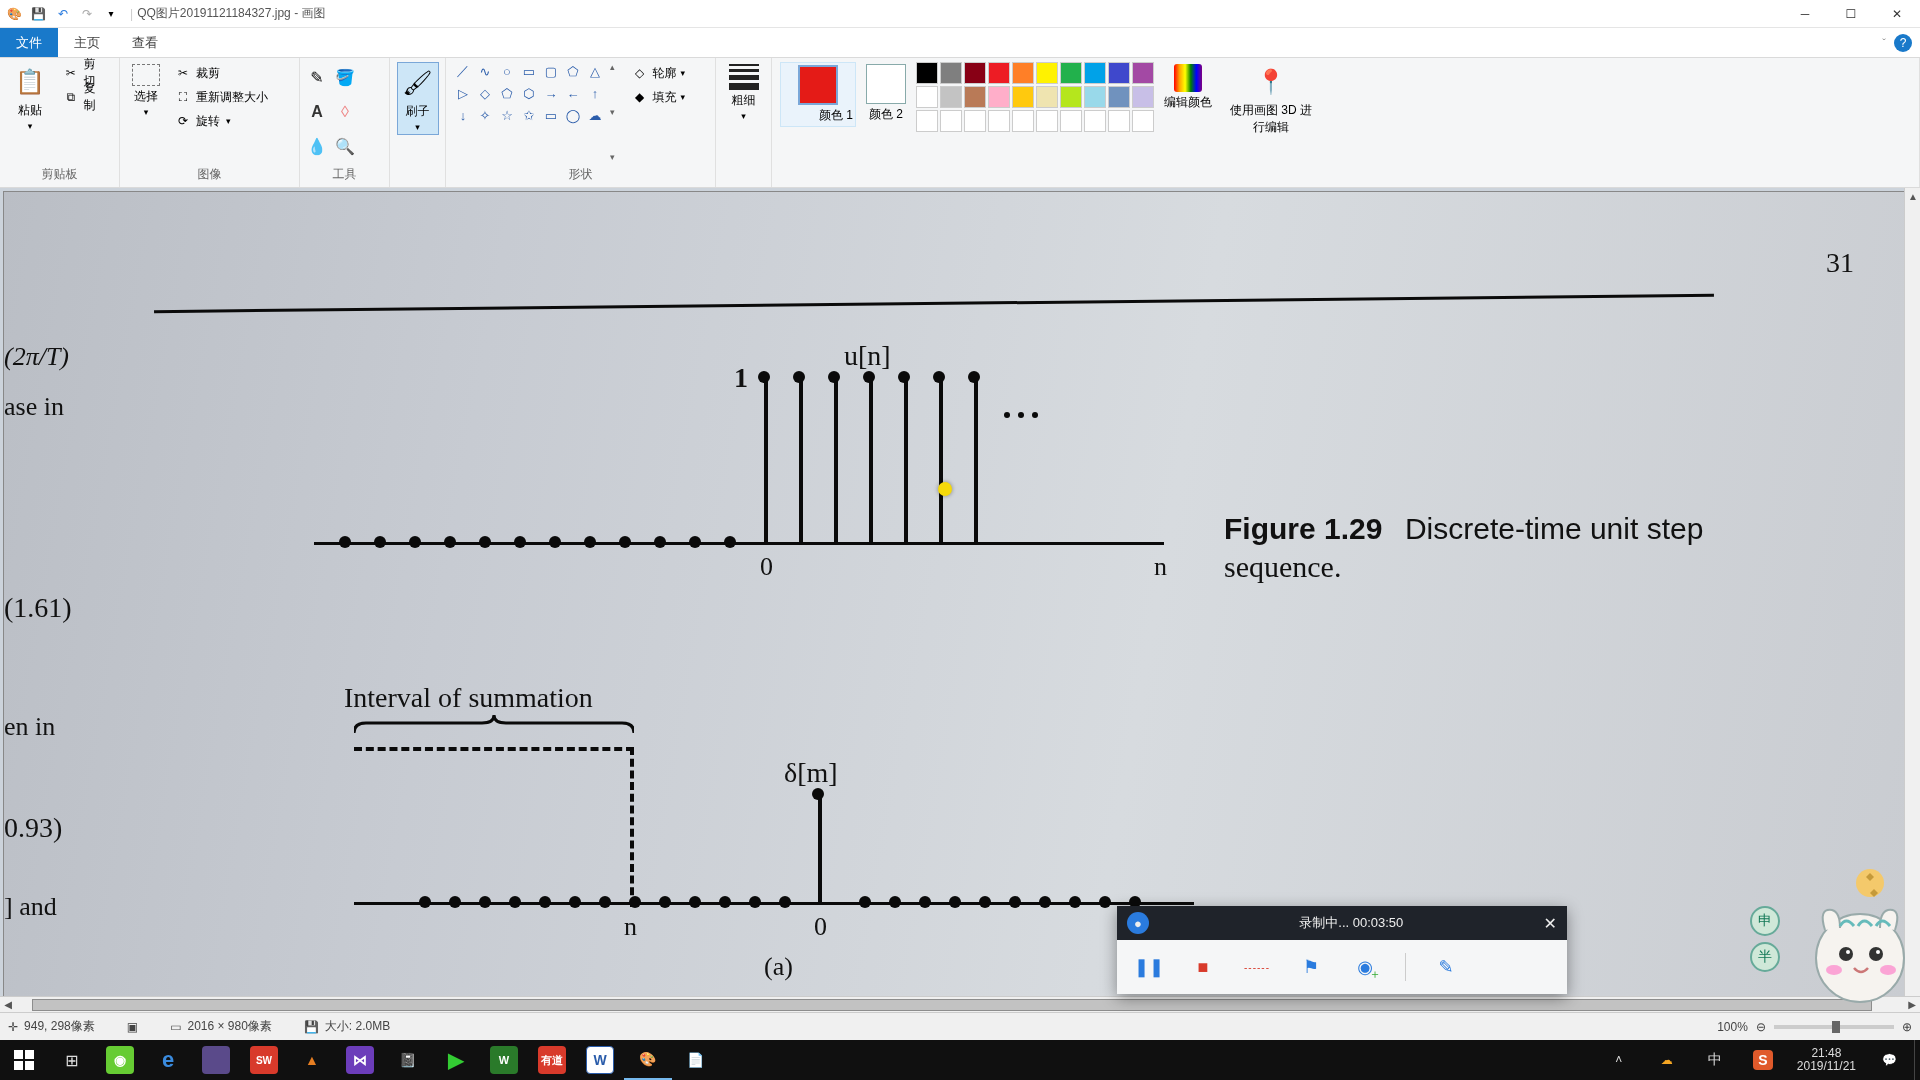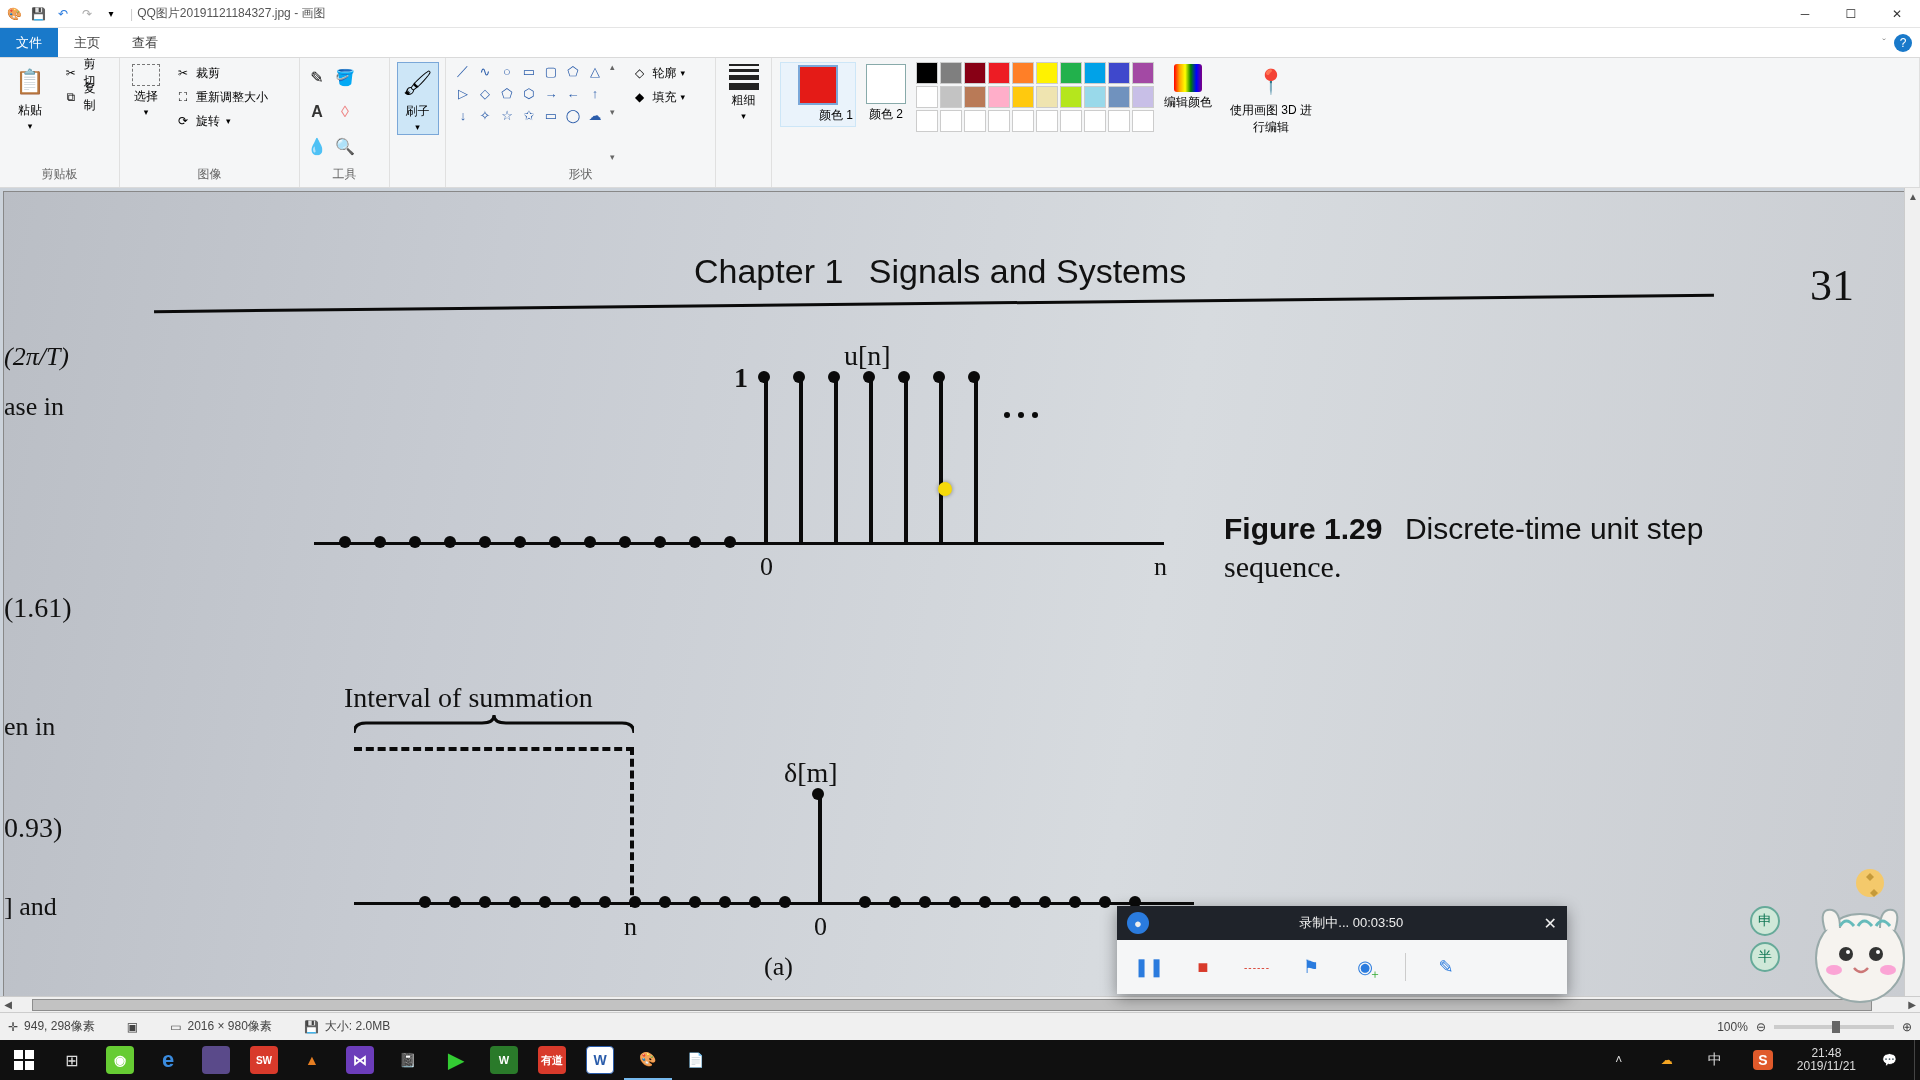--- a/index.html
+++ b/index.html
@@ -314,22 +314,21 @@
         <div class="icon-lg">📍</div>
         <span style="text-align:center;max-width:90px;">使用画图 3D 进行编辑</span>
       </div>
     </div>
   </div>
 </div>
 
 <div class="workspace">
   <div class="canvas-img">
 
-    <div class="page-text" style="left:690px;top:60px;font-size:34px;"><span>Chapter 1</span>&nbsp;&nbsp;&nbsp;<span>Signals and Systems</span></div>
-    <div class="page-text" style="right:50px;top:68px;font-size:44px;margin-left:12px;">31</div>
+    <div class="page-text" style="right:50px;top:55px;font-size:28px;margin-left:12px;">31</div>
     <div class="hr-line" style="left:150px;top:110px;width:1560px;transform:rotate(-0.6deg);"></div>
 
     <div class="page-text" style="left:0px;top:150px;font-size:26px;font-style:italic;">(2π/T)</div>
     <div class="page-text" style="left:0px;top:200px;font-size:26px;">ase in</div>
     <div class="page-text" style="left:0px;top:400px;font-size:28px;">(1.61)</div>
     <div class="page-text" style="left:0px;top:520px;font-size:26px;">en in</div>
     <div class="page-text" style="left:0px;top:620px;font-size:28px;">0.93)</div>
     <div class="page-text" style="left:0px;top:700px;font-size:26px;">] and</div>
 
     <div class="page-text" style="left:840px;top:148px;font-size:28px;">u[n]</div>

